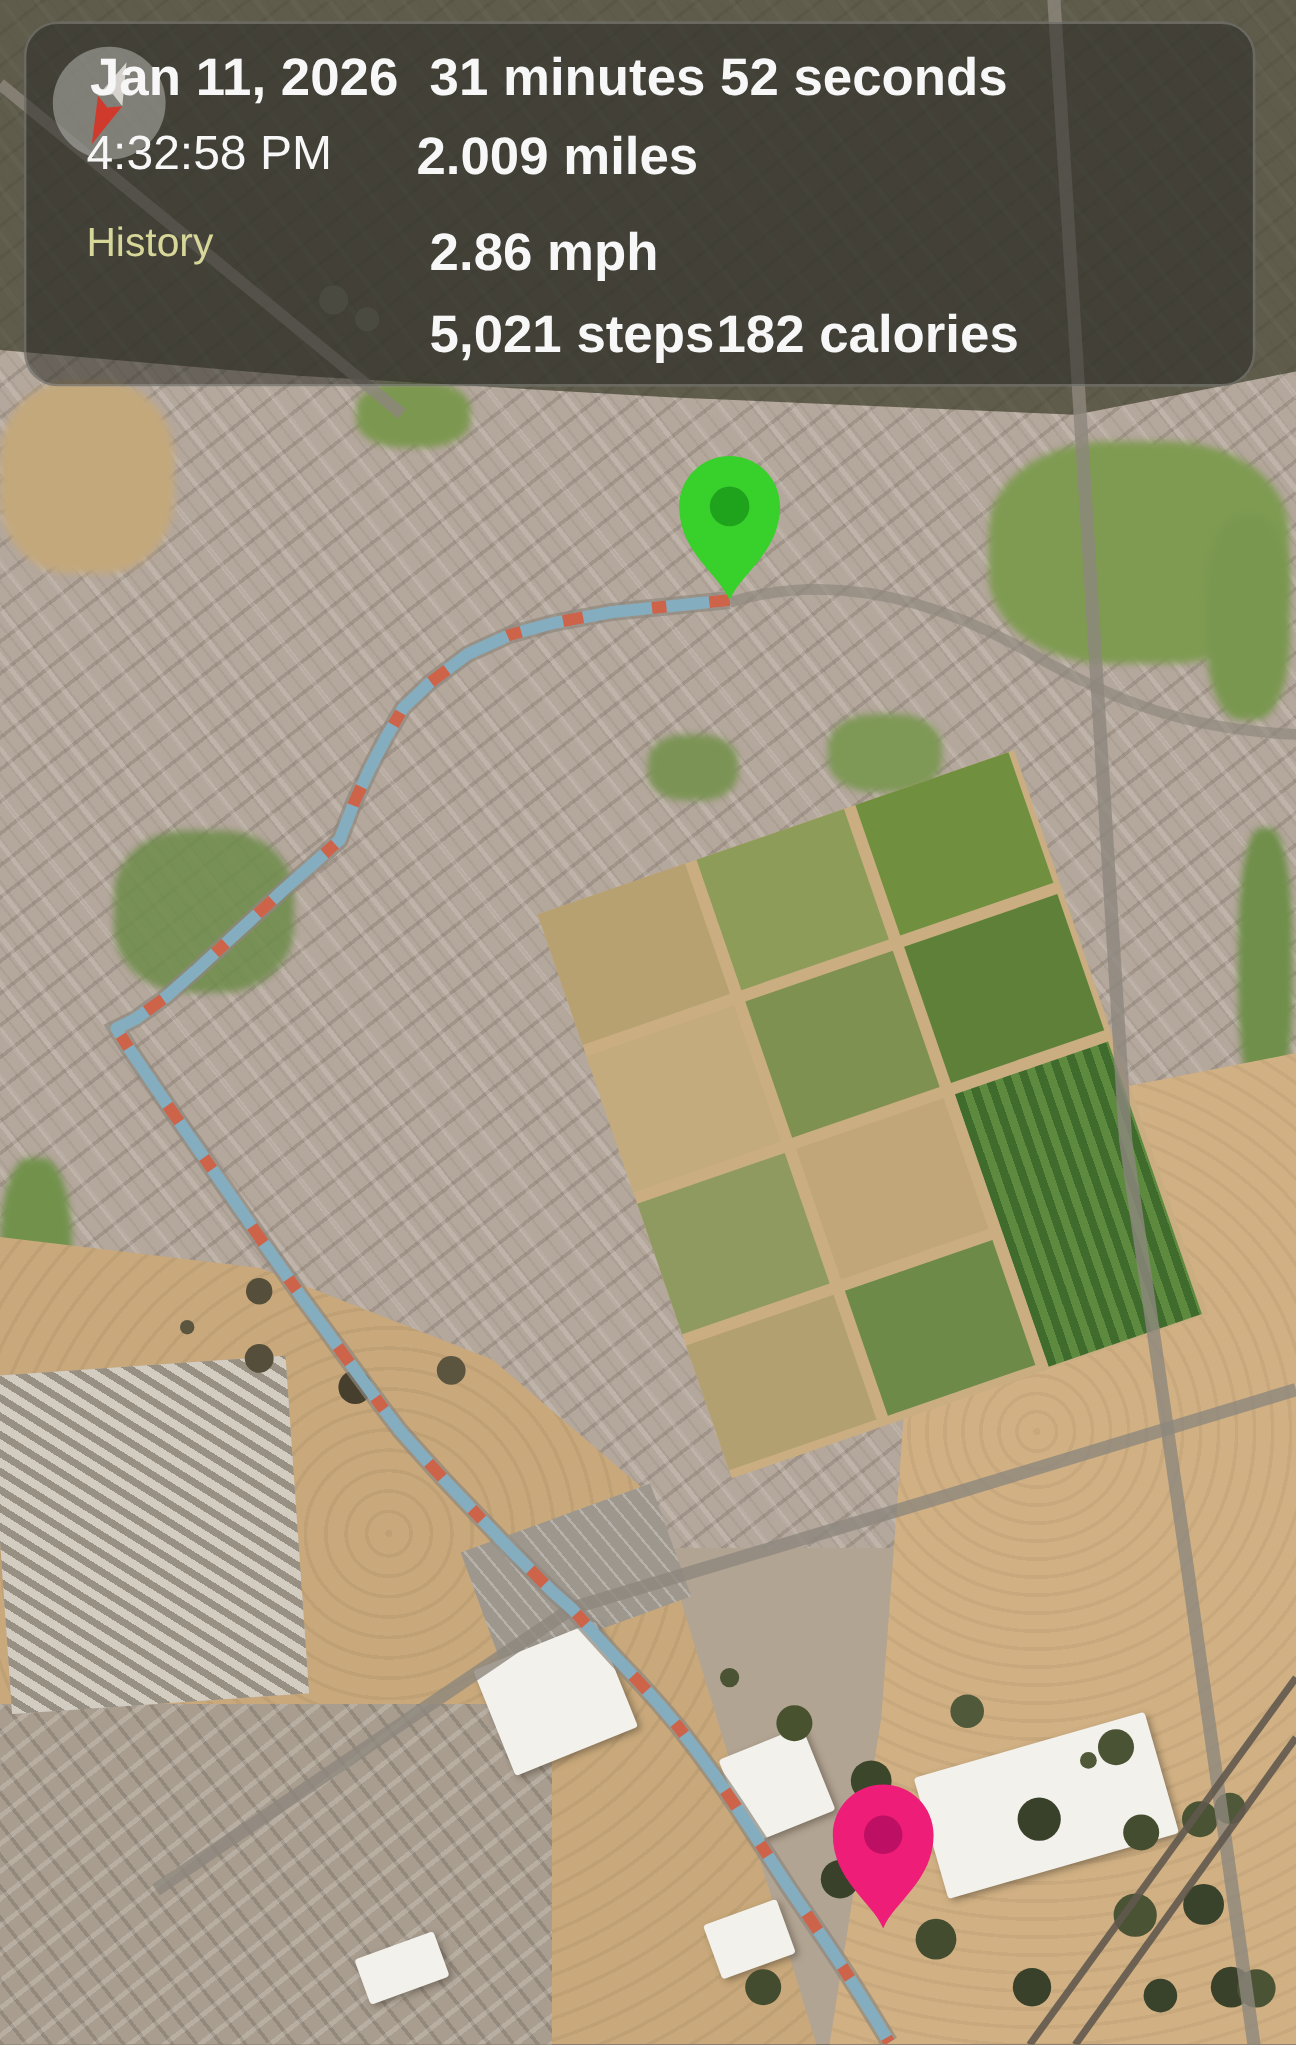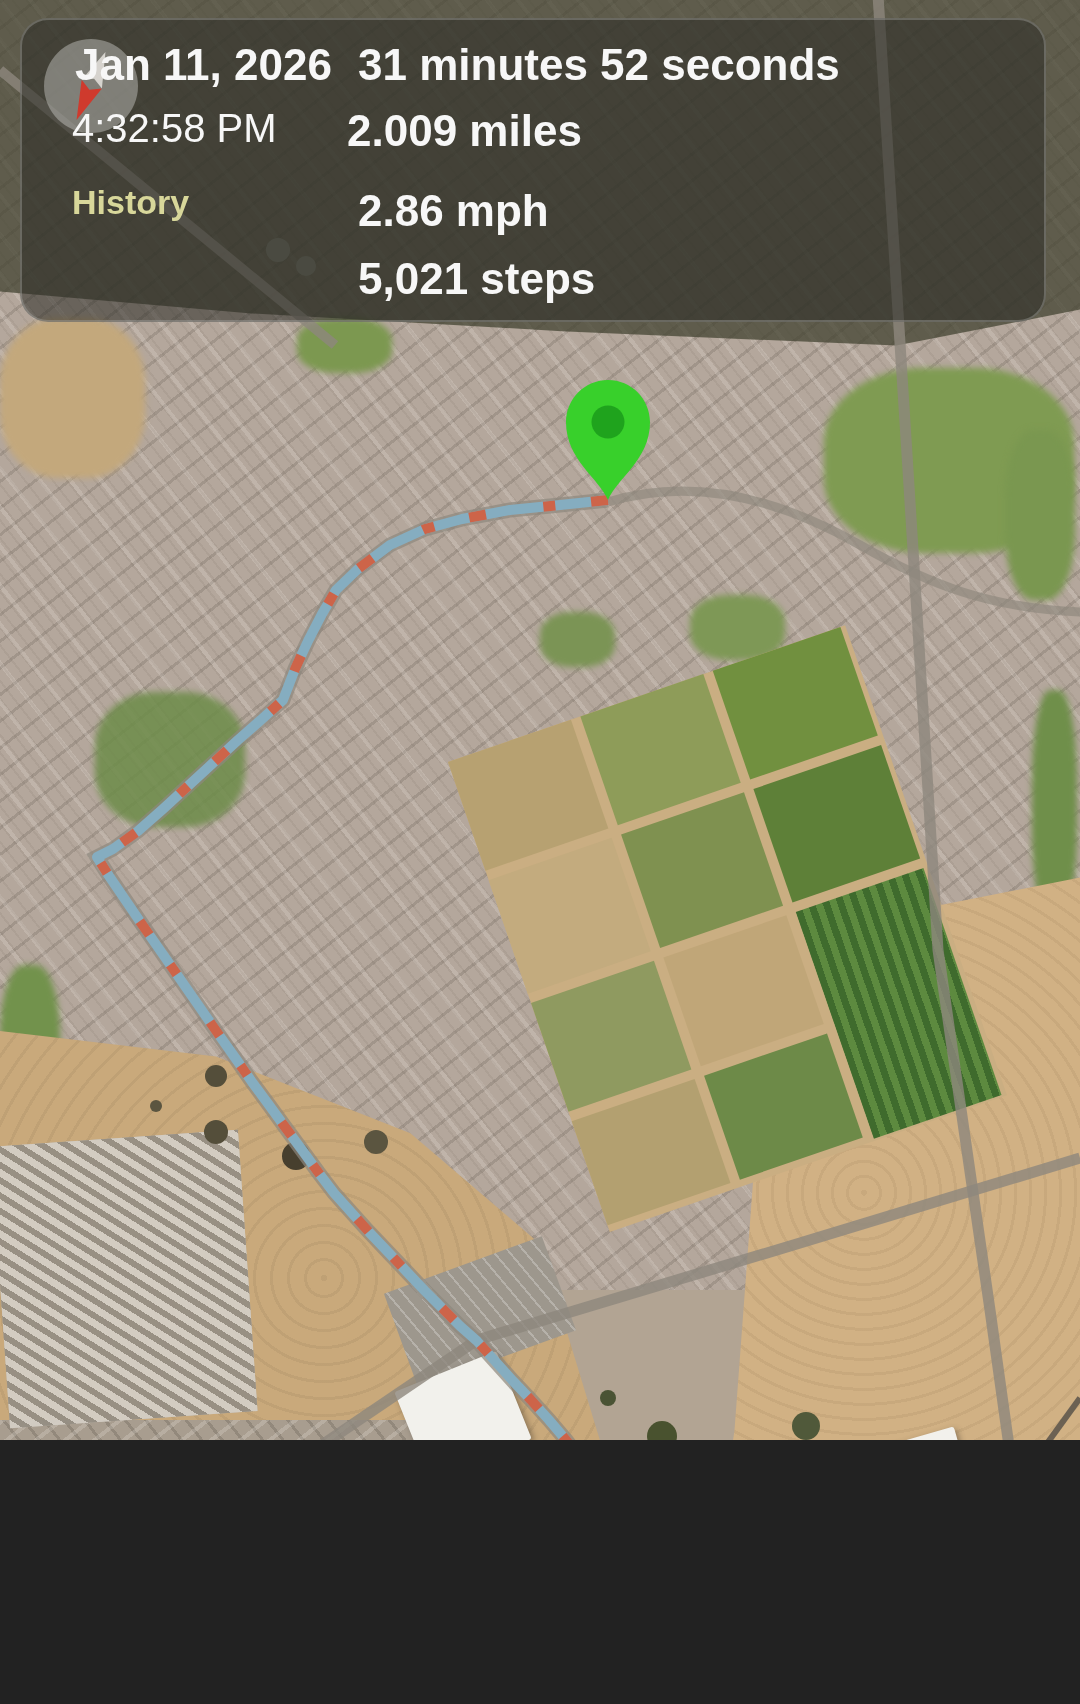--- a/index.html
+++ b/index.html
@@ -1,16 +1,16 @@
 <!DOCTYPE html>
 <html><head>
 <meta charset="utf-8">
 <style>
   html,body{margin:0;padding:0;background:#222;}
-  #screen{position:relative;width:1080px;height:1440px;overflow:hidden;
+  #screen{position:relative;width:1080px;height:1704px;overflow:hidden;
           font-family:"Liberation Sans",sans-serif;background:#b2a493;}
   #screen *{position:absolute;box-sizing:border-box;}
 
   
   .residential{left:0;top:0;width:1080px;height:1290px;background-color:#b4a79c;
     background-image:
       repeating-linear-gradient(52deg, rgba(250,244,238,.17) 0 4px, rgba(0,0,0,0) 4px 24px),
       repeating-linear-gradient(142deg, rgba(84,76,66,.20) 0 3px, rgba(0,0,0,0) 3px 21px),
       repeating-linear-gradient(52deg, rgba(120,108,96,.13) 0 2px, rgba(0,0,0,0) 2px 11px);}
   .bl-corner{left:0;top:1420px;width:460px;height:284px;background-color:#a89d8f;
@@ -36,21 +36,21 @@
   .farm div{position:absolute;}
   .trees{border-radius:50%;}
   .tank{background:#eee;border-radius:50%;}
 
   
   .panel-bg{left:20px;top:18px;width:1026px;height:304px;border-radius:28px;
     background:rgba(44,44,38,.55);border:2px solid rgba(170,170,165,.38);z-index:10;}
   .panel-text{z-index:12;color:#f7f7f7;white-space:nowrap;}
   .b44{font-size:44px;font-weight:700;}
   .r44{font-size:40px;font-weight:400;}
-  .hist{font-size:34px;font-weight:700;color:#d8d79a;}
+  .hist{font-size:34px;font-weight:400;color:#d8d79a;}
   .compass{left:42px;top:37px;width:98px;height:98px;z-index:11;}
 
   .ovsvg{left:0;top:0;width:1080px;height:1704px;z-index:5;}
 </style>
 </head>
 <body>
 
 <div id="screen">
 
   <div class="residential"></div>
@@ -143,14 +143,15 @@
   </svg>
 
   <span class="panel-text b44" style="left:75px;top:40px;">Jan 11, 2026</span>
   <span class="panel-text r44" style="left:72px;top:106px;">4:32:58 PM</span>
   <span class="panel-text hist" style="left:72px;top:183px;">History</span>
 
   <span class="panel-text b44" style="left:358px;top:40px;">31 minutes 52 seconds</span>
   <span class="panel-text b44" style="left:347px;top:106px;">2.009 miles</span>
   <span class="panel-text b44" style="left:358px;top:186px;">2.86 mph</span>
   <span class="panel-text b44" style="left:358px;top:254px;">5,021 steps</span>
+  <span class="panel-text b44" style="left:597px;top:254px;">182 calories</span>
 
 </div>
 
 </body></html>

